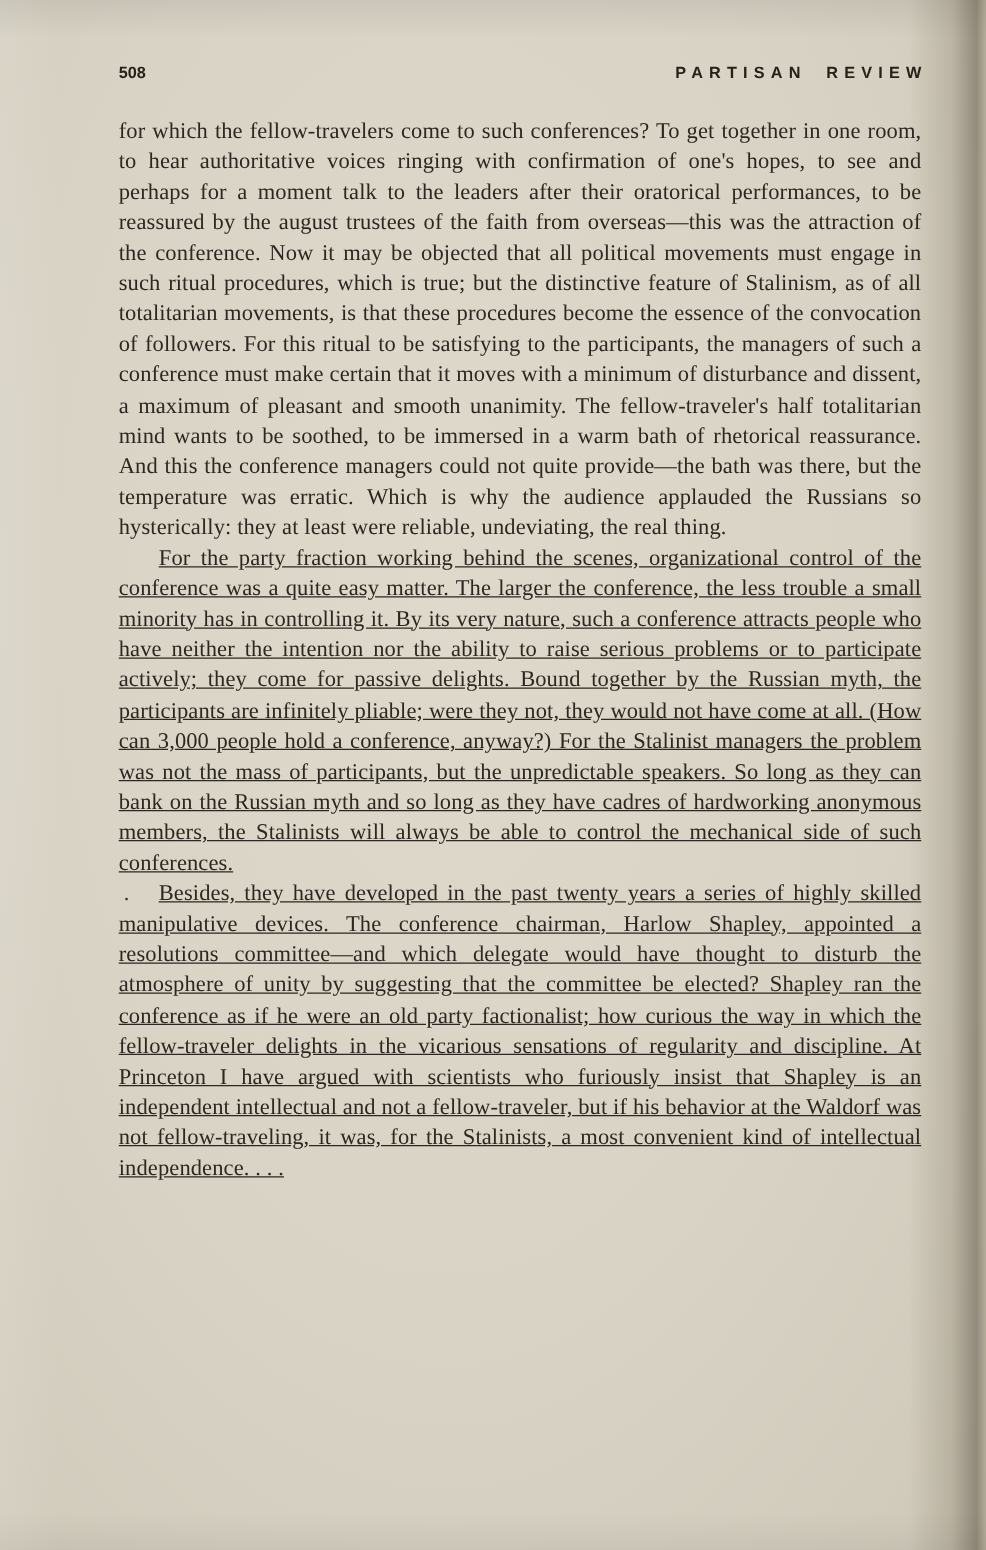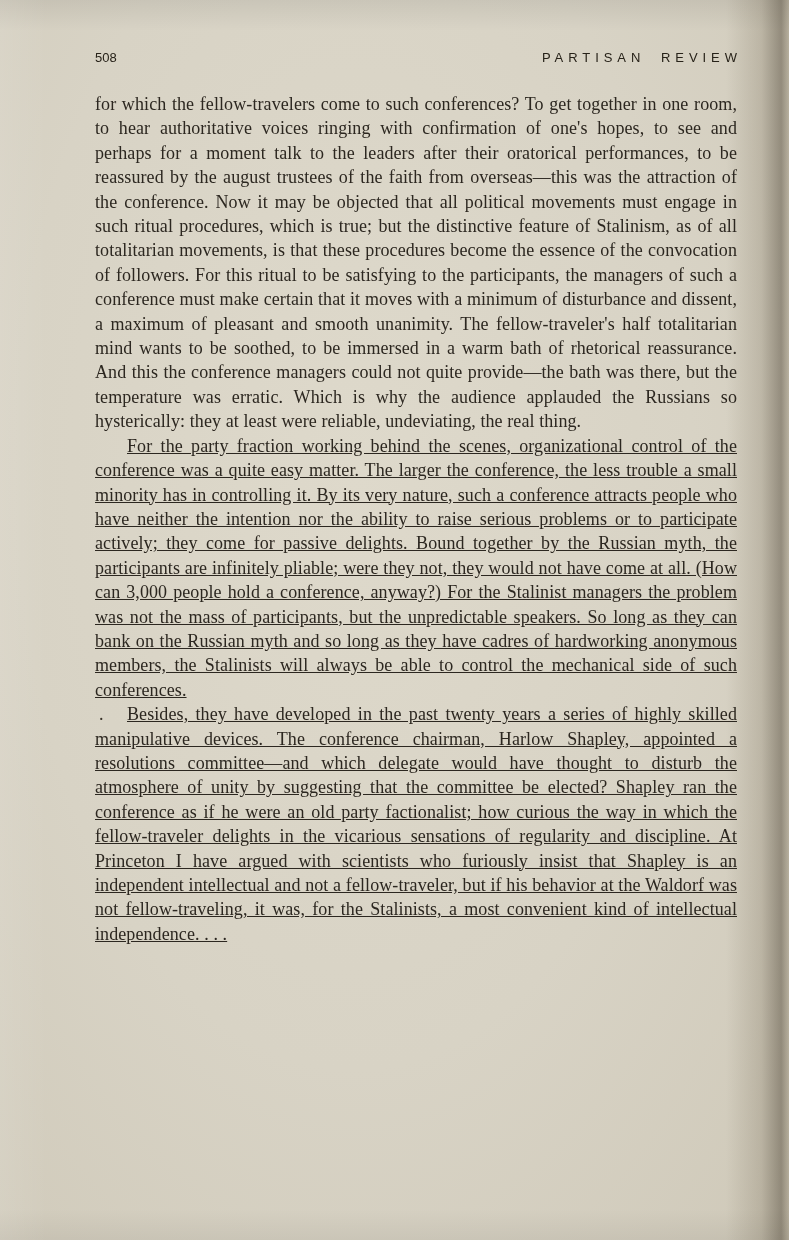--- a/index.html
+++ b/index.html
@@ -43,21 +43,21 @@
     position: absolute;
     left: 95px;
     top: 50px;
     width: 642px;
   }
   .page-header {
     display: flex;
     justify-content: space-between;
     align-items: baseline;
     font-family: "Liberation Sans", sans-serif;
-    font-weight: normal;
+    font-weight: bold;
     font-size: 13px;
     color: #272219;
     margin-bottom: 27px;
   }
   .journal-title {
     letter-spacing: 0.38em;
     word-spacing: 0.55em;
     margin-right: -0.38em; 
     text-align: center;
   }

